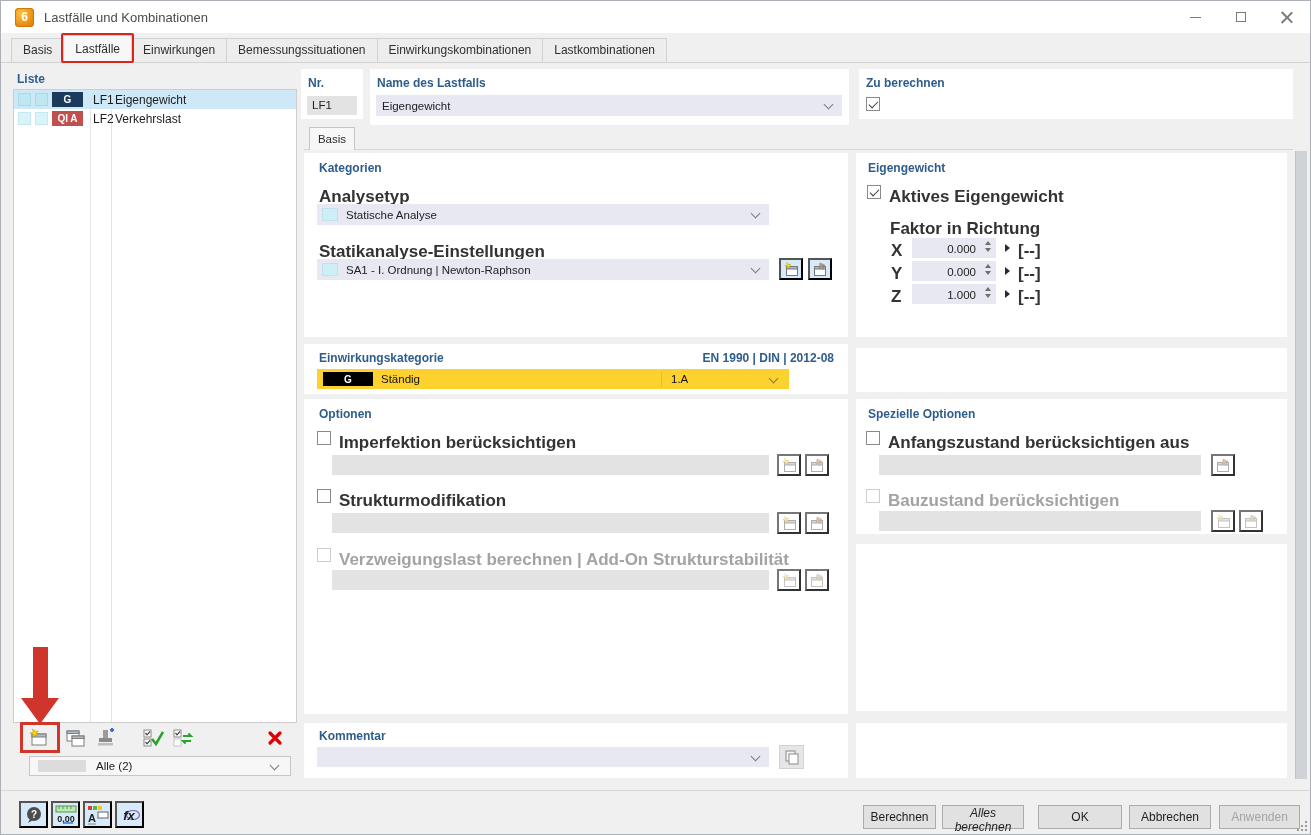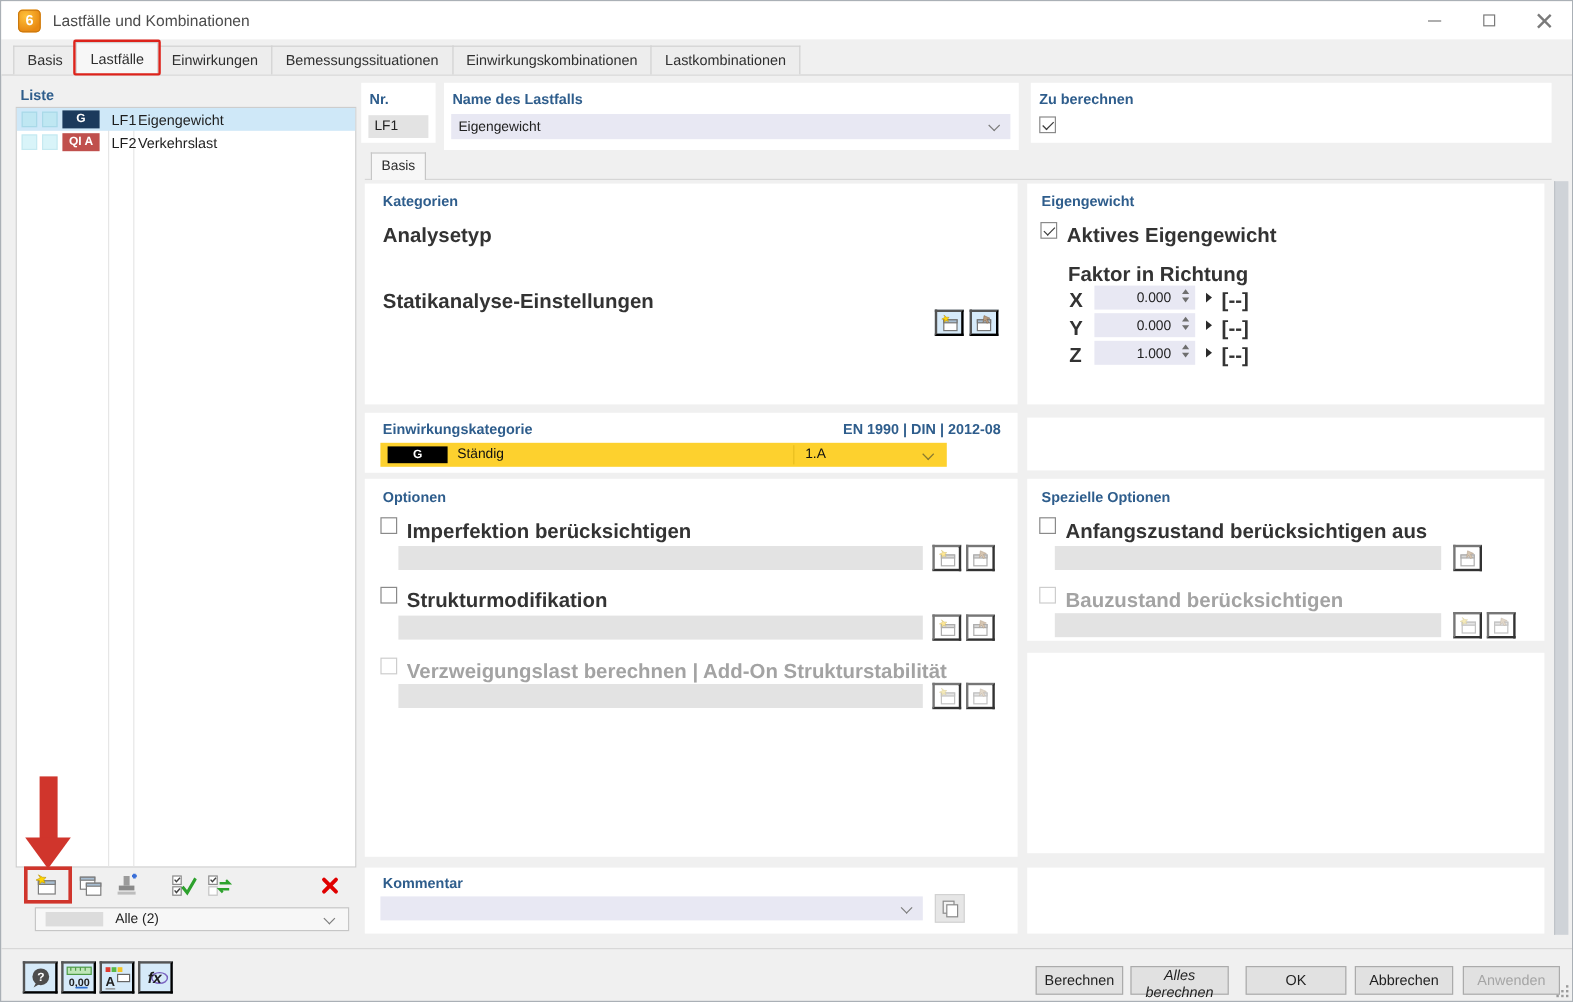--- a/index.html
+++ b/index.html
@@ -215,21 +215,31 @@
     <div class="grp-header" style="position:absolute;left:7px;top:7px;">Zu berechnen</div>
     <span class="cb checked" style="position:absolute;left:7px;top:28px;"></span>
   </div>
 
   <div class="subtab">Basis</div>
   <div class="tabpage-line"></div>
 
   <div class="white-box" style="left:303px;top:152px;width:544px;height:184px;">
     <div class="grp-header" style="position:absolute;left:15px;top:8px;">Kategorien</div>
     <div class="lbl" style="position:absolute;left:15px;top:34px;">Analysetyp</div>
+    <div class="combo" style="position:absolute;left:13px;top:51px;width:452px;">
+      <span class="swatch-cyan"></span>
+      <span>Statische Analyse</span>
+      <span class="chev"></span>
+    </div>
     <div class="lbl" style="position:absolute;left:15px;top:89px;">Statikanalyse-Einstellungen</div>
+    <div class="combo" style="position:absolute;left:13px;top:106px;width:452px;">
+      <span class="swatch-cyan"></span>
+      <span>SA1 - I. Ordnung | Newton-Raphson</span>
+      <span class="chev"></span>
+    </div>
     <button class="iconbtn" style="position:absolute;left:475px;top:105px;">
       <svg width="16" height="15" viewBox="0 0 16 15">
         <rect x="3.5" y="4.5" width="11" height="9" fill="#fff" stroke="#777"></rect>
         <rect x="3.5" y="4.5" width="11" height="2.5" fill="#a8bed2" stroke="#777"></rect>
         <path d="M3.5 0.5 l1.1 1.9 L1.8 3.9 l2.2 .4 L3.9 6.6 5.4 5.1 7.4 5.9 6.5 3.9 8 2.5 5.7 2.3z" fill="#ffd400" stroke="#b99000" stroke-width="0.4"></path>
       </svg>
     </button>
     <button class="iconbtn" style="position:absolute;left:504px;top:105px;">
       <svg width="16" height="15" viewBox="0 0 16 15">
         <rect x="2.5" y="4.5" width="11" height="9" fill="#fff" stroke="#777"></rect>

